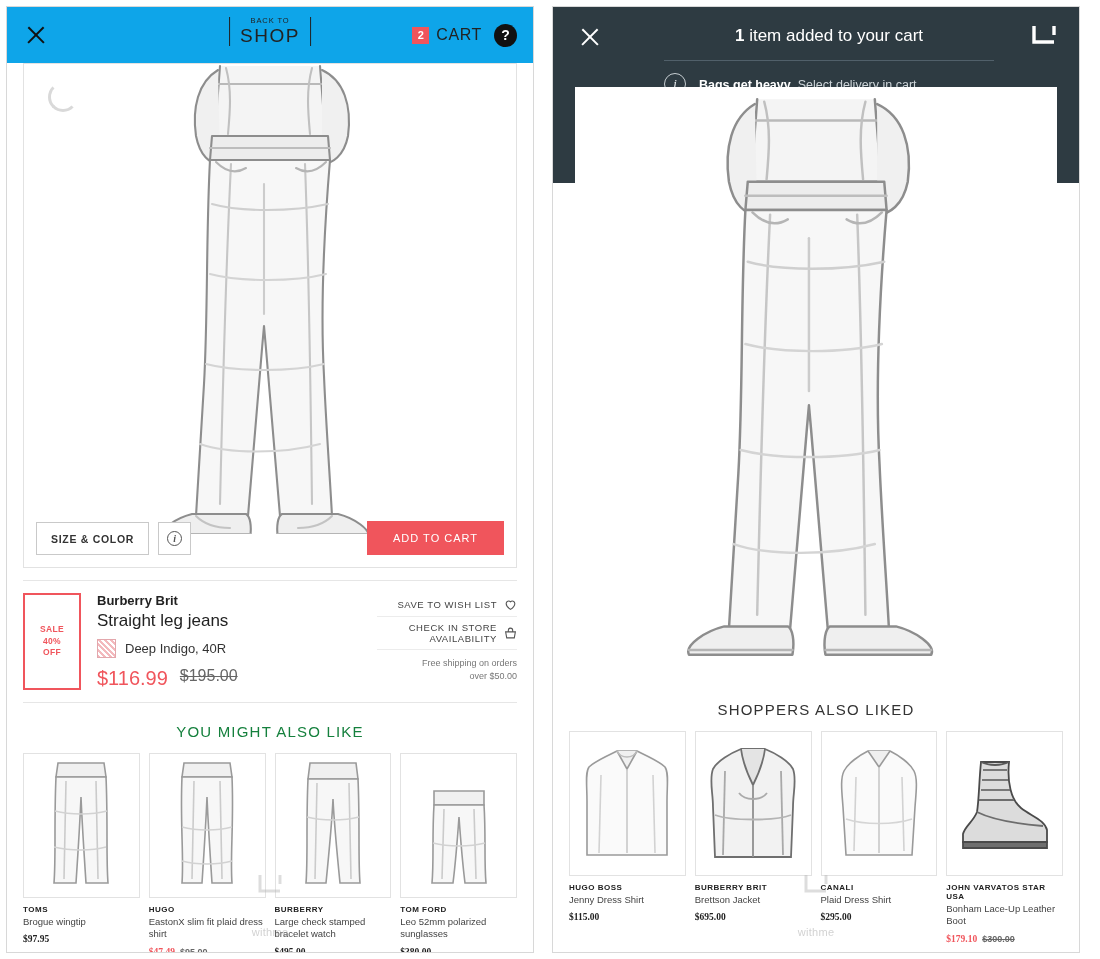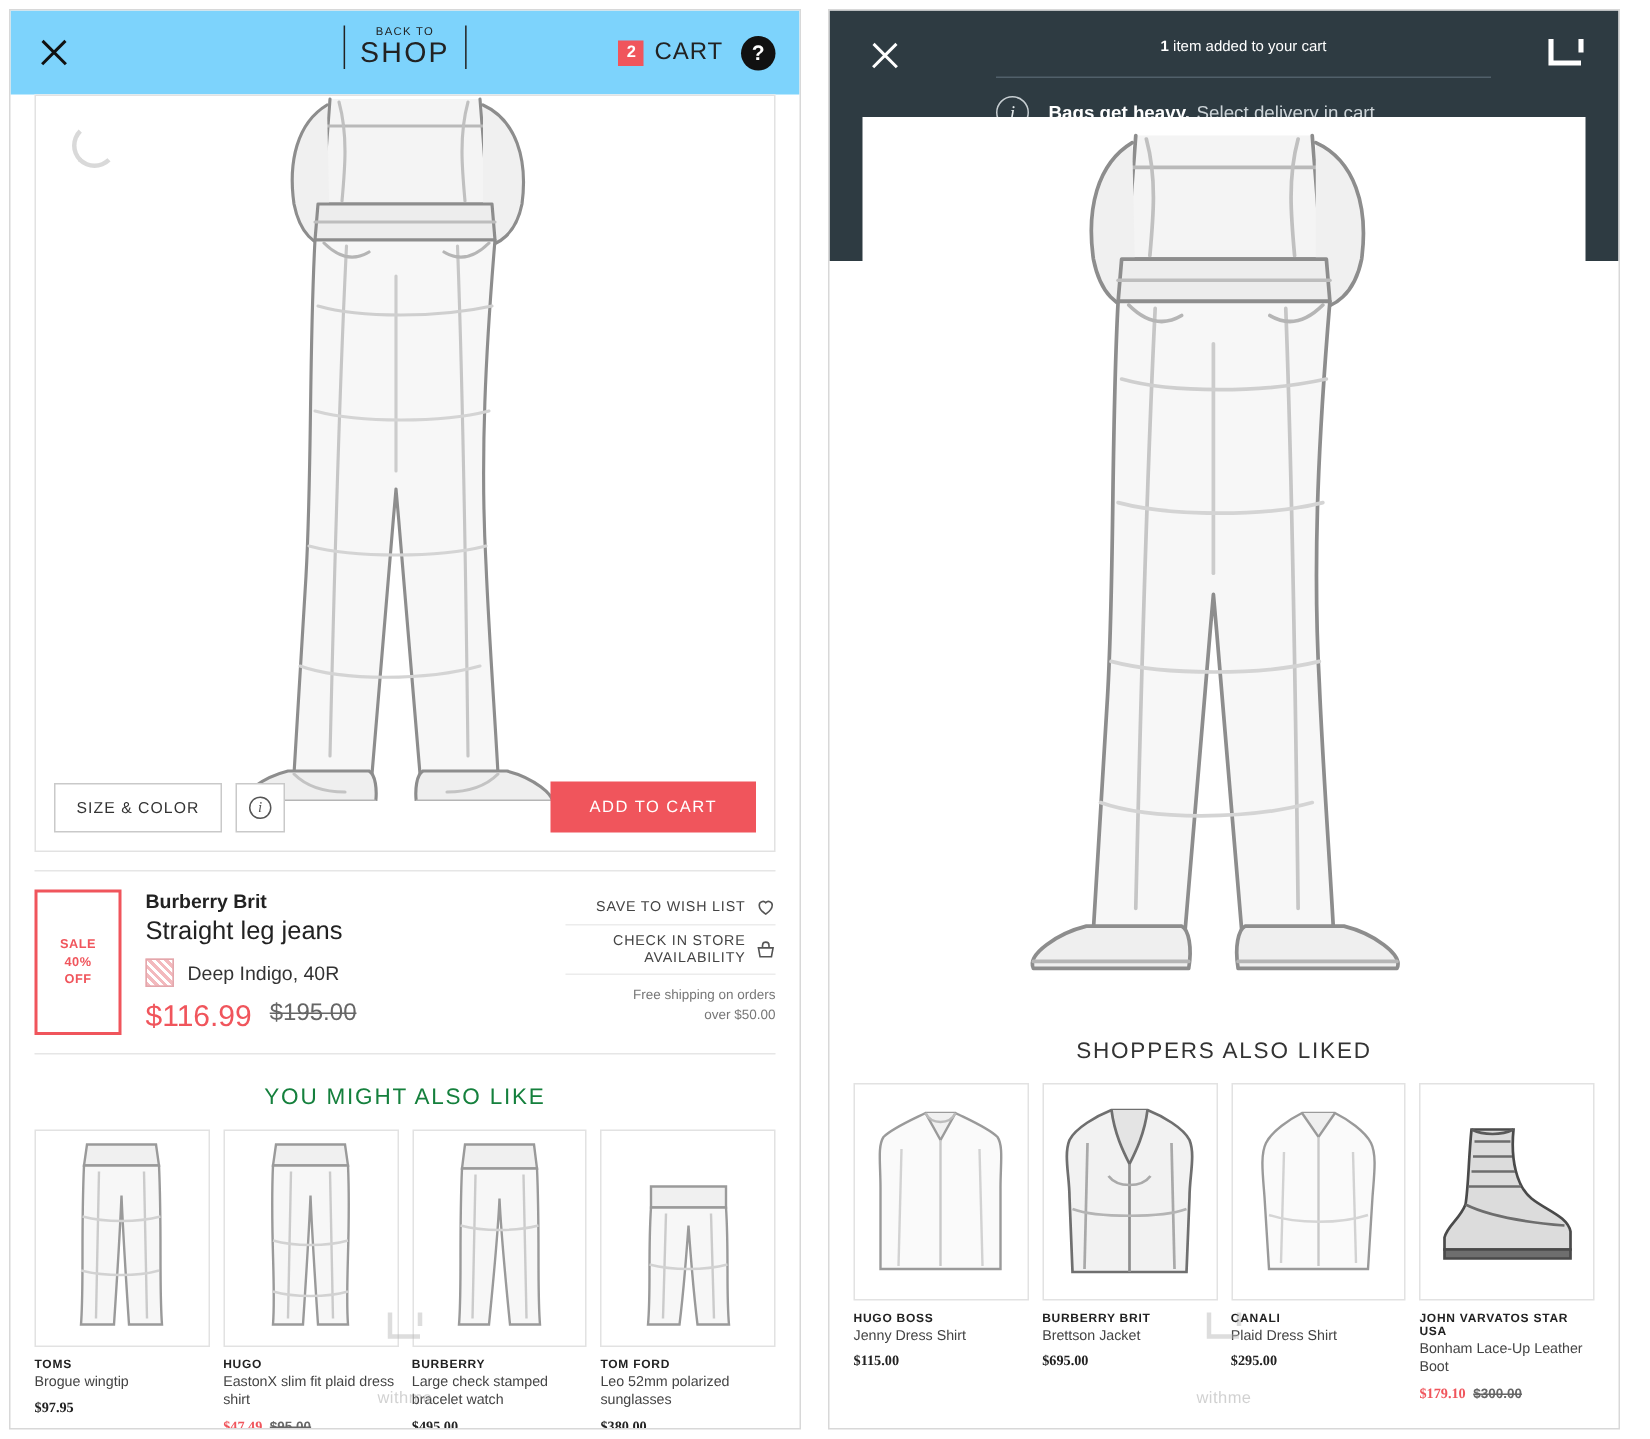--- a/index.html
+++ b/index.html
@@ -28,21 +28,21 @@
     overflow: hidden;
   }
 
   
   .l-header {
     height: 56px;
     display: flex;
     align-items: center;
     padding: 0 16px;
     position: relative;
-    background: #7dd3fc;
+    background: #0ea5e9;
   }
   .close-x {
     width: 26px; height: 26px;
     position: relative;
     cursor: pointer;
     flex: none;
   }
   .close-x::before, .close-x::after {
     content: "";
     position: absolute;
@@ -128,21 +128,21 @@
   .sketch { position: absolute; left: 50%; transform: translateX(-50%); top: 0; }
 
   .stage-bottom {
     position: absolute;
     left: 0; right: 0; bottom: 0;
     display: flex;
     align-items: flex-end;
     justify-content: space-between;
     padding: 12px;
   }
-  .ctrl-row { display: flex; gap: 9px; align-items: flex-end; }
+  .ctrl-row { display: flex; gap: 9px; align-items: flex-end; font-weight: bold; }
   .btn-outline {
     border: 1px solid #c9c9c9;
     background: #fff;
     height: 33px;
     padding: 0 14px;
     font-size: 10.5px;
     letter-spacing: 0.7px;
     color: #333;
     display: flex; align-items: center;
     cursor: pointer;
@@ -302,21 +302,21 @@
     width: 22px; height: 2.4px; background: #fff;
   }
   .r-close::before { transform: rotate(45deg); }
   .r-close::after { transform: rotate(-45deg); }
   .r-head-center {
     flex: 1;
     text-align: center;
     padding: 0 8px;
   }
   .r-added {
-    font-size: 10px;
+    font-size: 17px;
     color: #fff;
     padding-bottom: 14px;
     border-bottom: 1px solid #51606a;
     max-width: 330px;
     margin: 5px auto 0 auto;
   }
   .r-added b { font-weight: 700; }
   .r-notice {
     max-width: 330px;
     margin: 0 auto;

